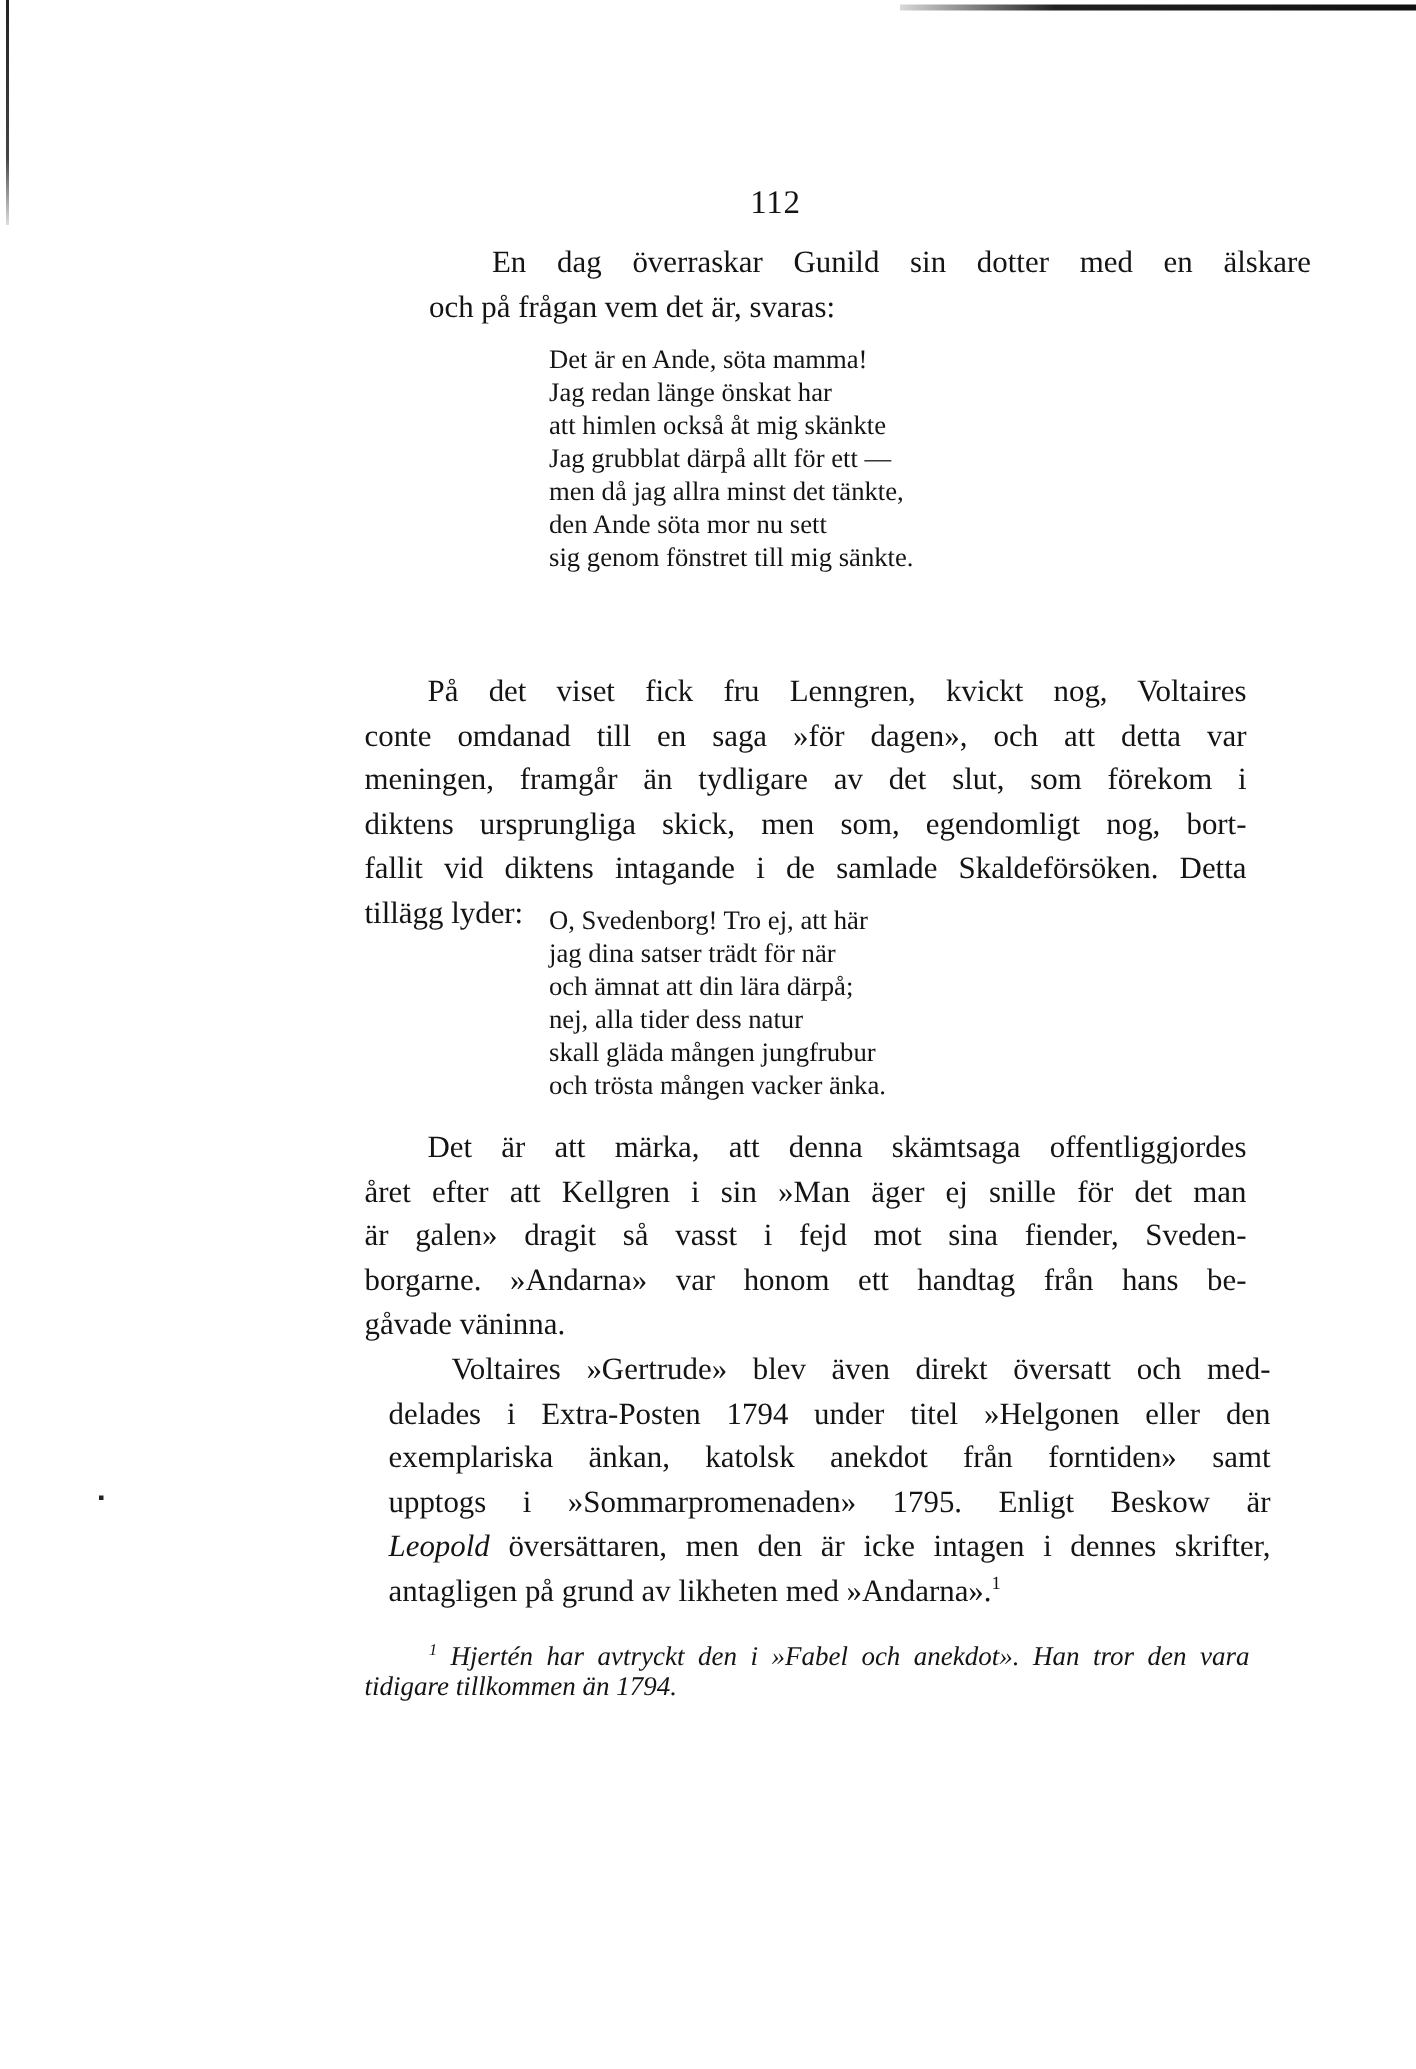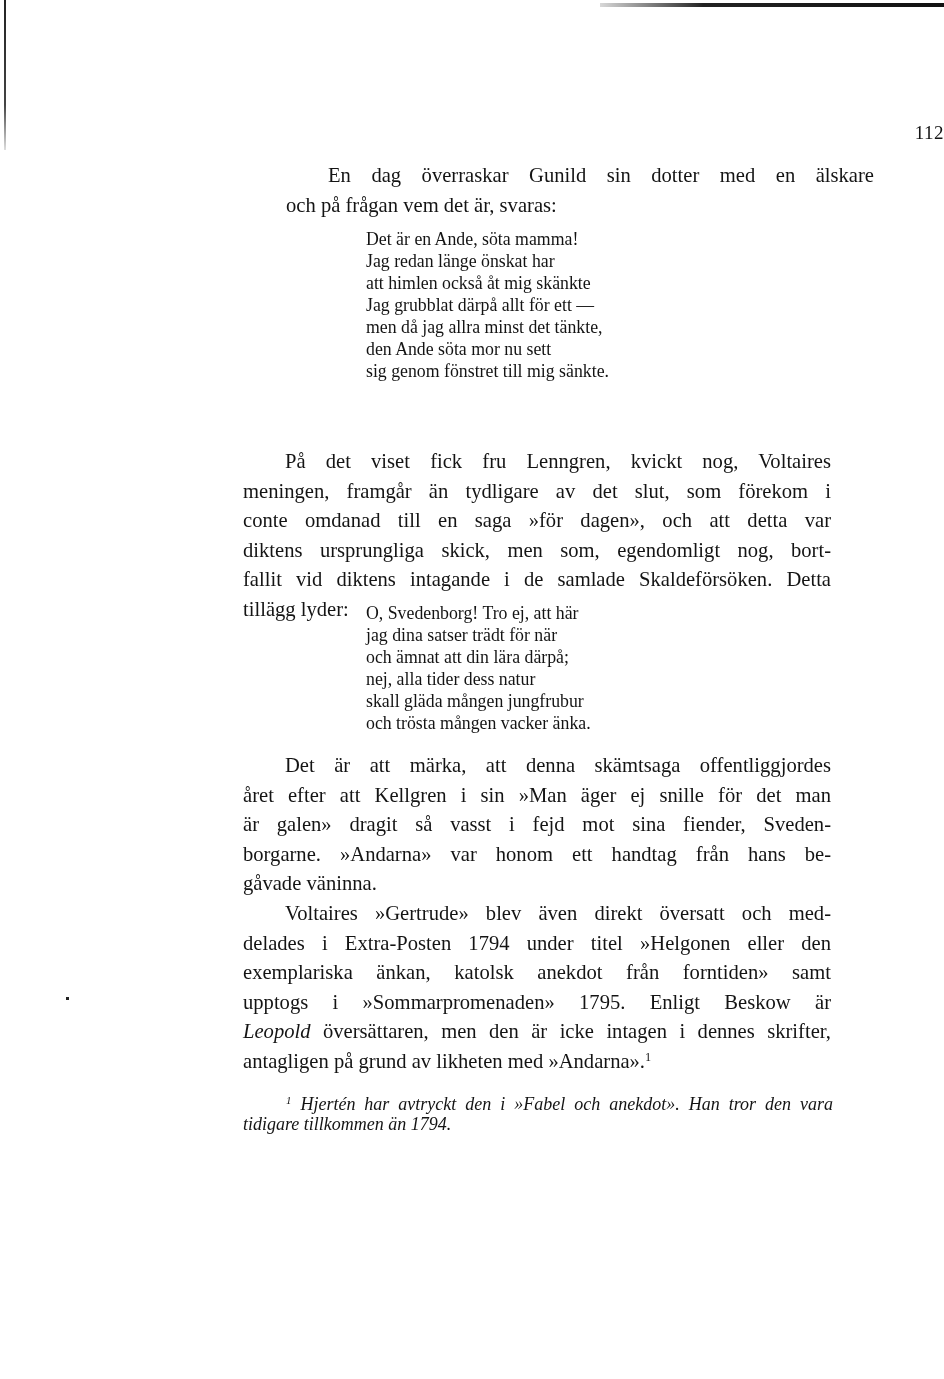--- a/index.html
+++ b/index.html
@@ -37,22 +37,22 @@
       height: 3px;
       background: #222;
     }
     .page-number {
       position: absolute;
       top: 122px;
       left: 0;
       width: 944px;
       padding-left: 90px;
       box-sizing: border-box;
-      text-align: right;
-      font-size: 19px;
+      text-align: center;
+      font-size: 22px;
       letter-spacing: 0.5px;
     }
     .prose {
       position: absolute;
       left: 243px;
       width: 588px;
       font-size: 20.6px;
       line-height: 29.6px;
       text-align: justify;
       text-align-last: left;
@@ -123,22 +123,22 @@
   <span class="vline">Jag redan länge önskat har</span>
   <span class="vline">att himlen också åt mig skänkte</span>
   <span class="vline">Jag grubblat därpå allt för ett —</span>
   <span class="vline">men då jag allra minst det tänkte,</span>
   <span class="vline">den Ande söta mor nu sett</span>
   <span class="vline">sig genom fönstret till mig sänkte.</span>
 </div>
 
 <div class="prose" style="top:419px;margin-top:28px;">
   <span class="line indent">På det viset fick fru Lenngren, kvickt nog, Voltaires</span>
+  <span class="line">conte omdanad till en saga »för dagen», och att detta var</span>
   <span class="line">meningen, framgår än tydligare av det slut, som förekom i</span>
-  <span class="line">conte omdanad till en saga »för dagen», och att detta var</span>
   <span class="line">diktens ursprungliga skick, men som, egendomligt nog, bort-</span>
   <span class="line">fallit vid diktens intagande i de samlade Skaldeförsöken. Detta</span>
   <span class="line last">tillägg lyder:</span>
 </div>
 
 <div class="verse" style="top:602px;">
   <span class="vline">O, Svedenborg! Tro ej, att här</span>
   <span class="vline">jag dina satser trädt för när</span>
   <span class="vline">och ämnat att din lära därpå;</span>
   <span class="vline">nej, alla tider dess natur</span>
@@ -147,21 +147,21 @@
 </div>
 
 <div class="prose" style="top:751px;">
   <span class="line indent">Det är att märka, att denna skämtsaga offentliggjordes</span>
   <span class="line">året efter att Kellgren i sin »Man äger ej snille för det man</span>
   <span class="line">är galen» dragit så vasst i fejd mot sina fiender, Sveden-</span>
   <span class="line">borgarne. »Andarna» var honom ett handtag från hans be-</span>
   <span class="line last">gåvade väninna.</span>
 </div>
 
-<div class="prose" style="top:899px;">
+<div class="prose" style="top:899px;margin-left:16px;">
   <span class="line indent">Voltaires »Gertrude» blev även direkt översatt och med-</span>
   <span class="line">delades i Extra-Posten 1794 under titel »Helgonen eller den</span>
   <span class="line">exemplariska änkan, katolsk anekdot från forntiden» samt</span>
   <span class="line">upptogs i »Sommarpromenaden» 1795. Enligt Beskow är</span>
   <span class="line"><em>Leopold</em><span> översättaren, men den är icke intagen i dennes skrifter,</span></span>
   <span class="line last"><span>antagligen på grund av likheten med »Andarna».</span><sup>1</sup></span>
 </div>
 
 <div class="footnote" style="top:1094px;">
   <span class="line first"><sup>1</sup><span> Hjertén har avtryckt den i »Fabel och anekdot». Han tror den vara</span></span>

